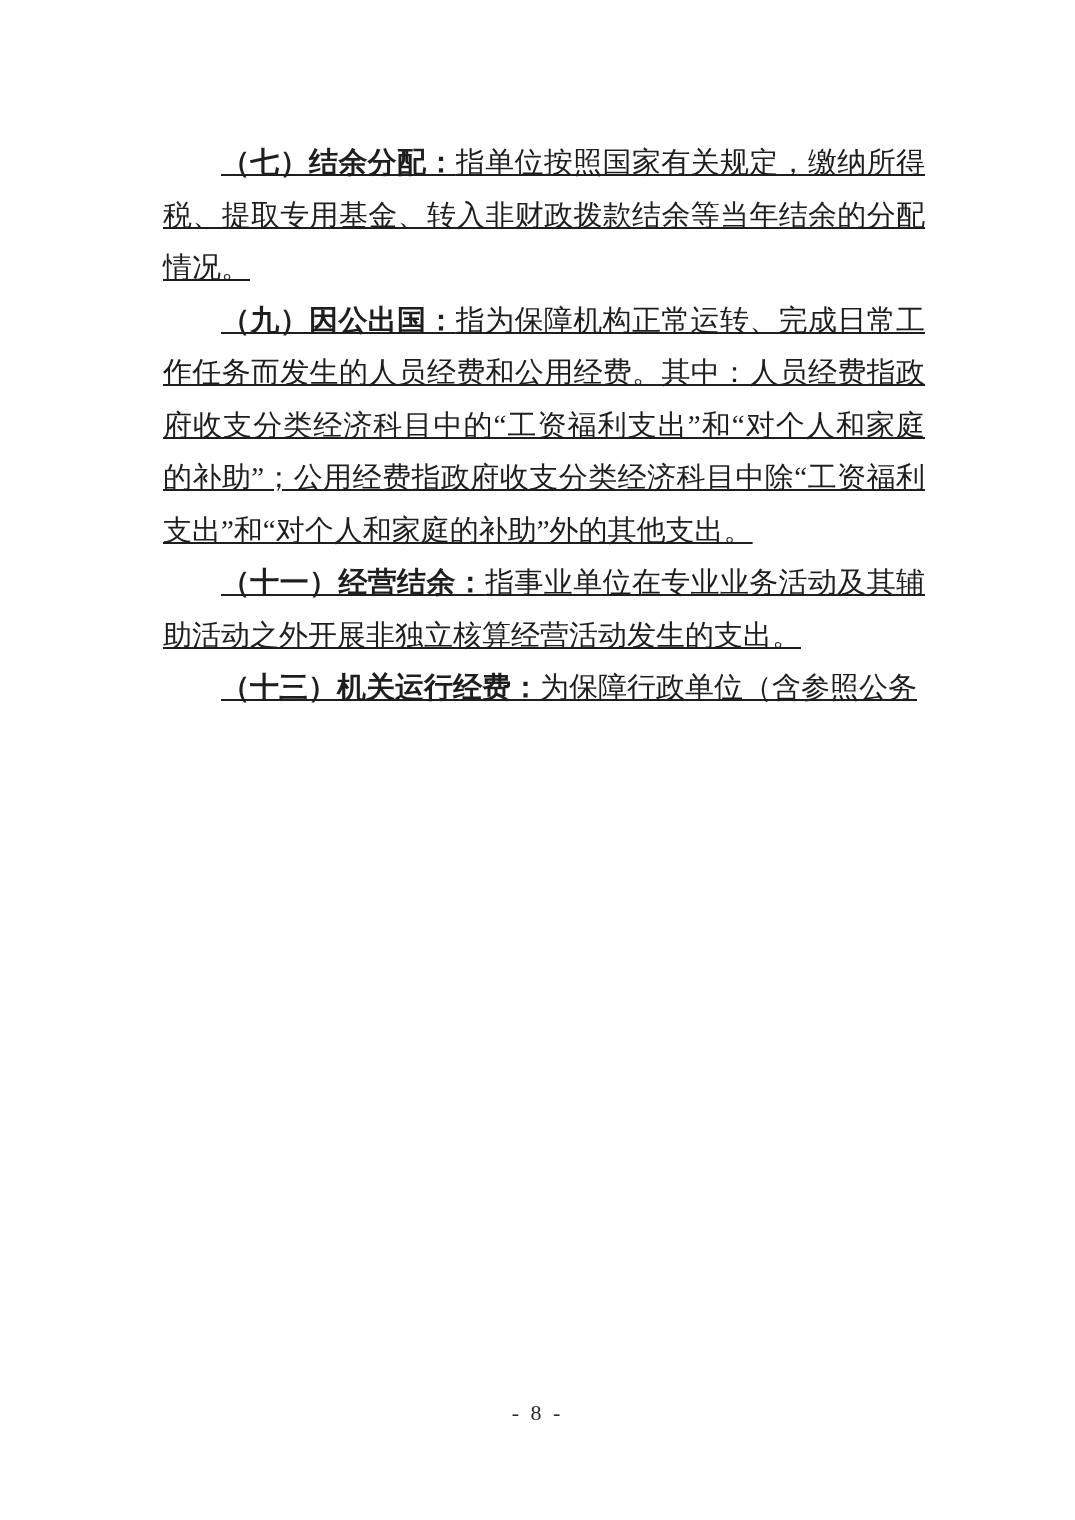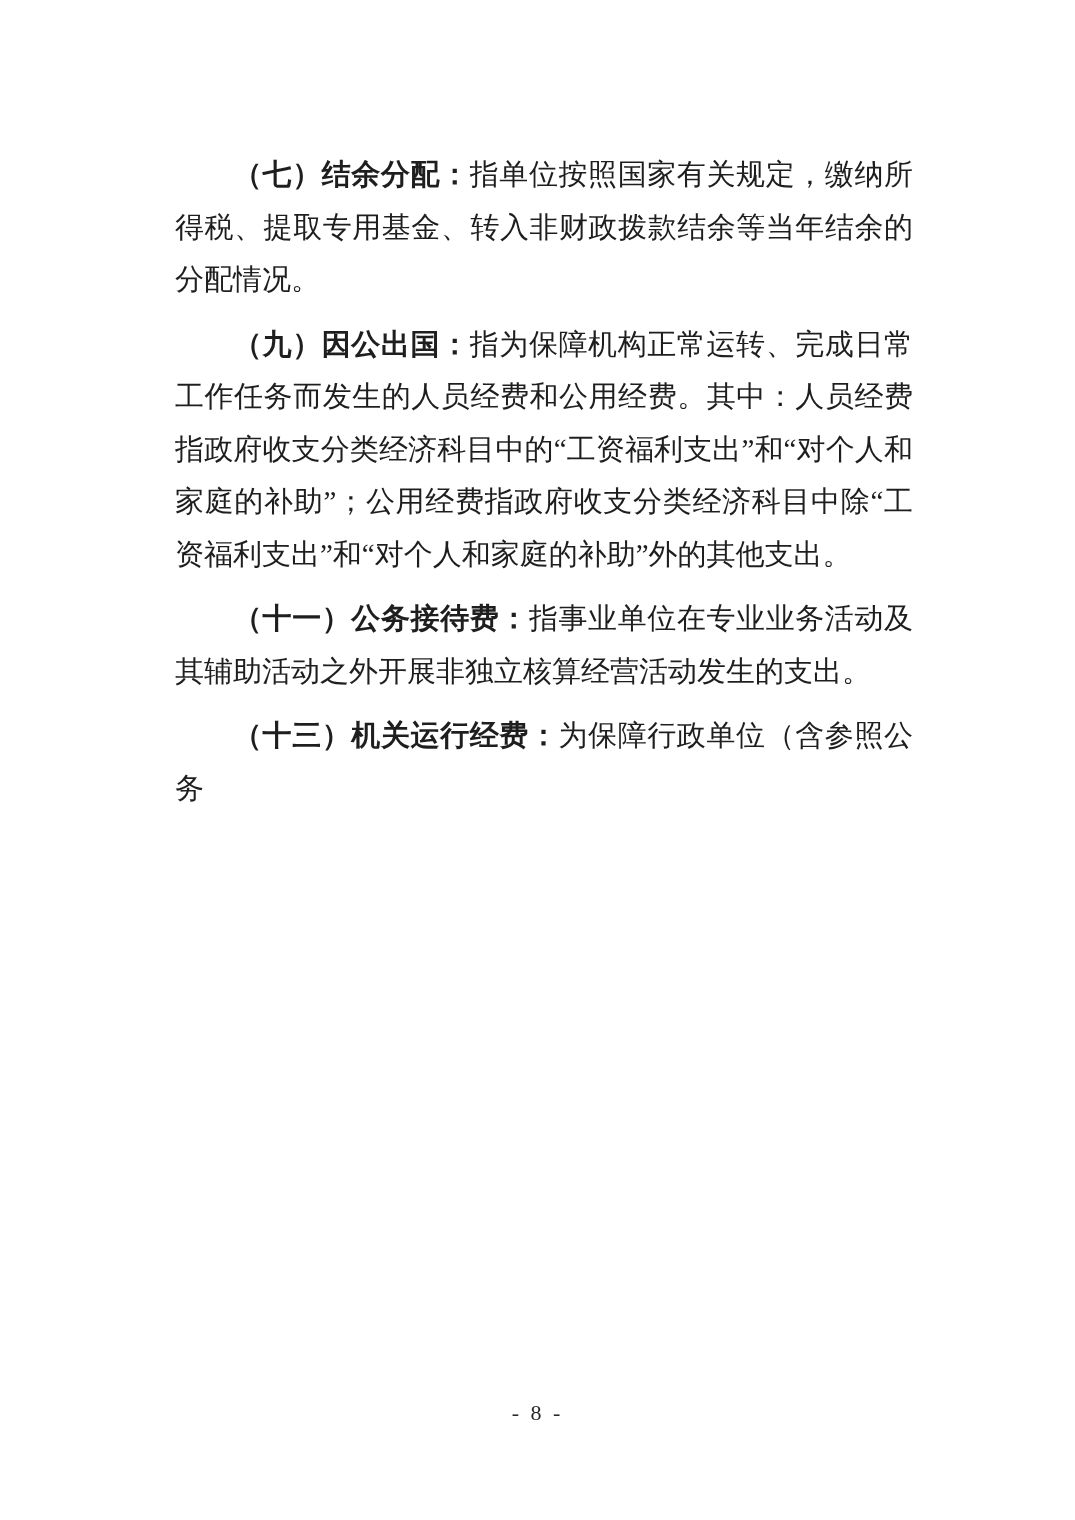--- a/index.html
+++ b/index.html
@@ -20,24 +20,25 @@
     position: absolute;
     left: 163px;
     top: 136px;
     width: 762px;
     font-size: 29px;
     line-height: 52.5px;
     text-align: justify;
     text-justify: inter-ideograph;
   }
   .content p {
-    margin: 12px;
+    margin: 0;
     padding: 0;
     text-indent: 2em;
     word-break: break-all;
+    text-decoration: underline;
   }
   .para-head {
     font-weight: bold;
   }
   .footer {
     position: absolute;
     top: 1400px;
     left: 0;
     width: 100%;
     text-align: center;
@@ -52,21 +53,21 @@
 <div class="page">
 
   <div class="content">
 
     <p><span class="para-head">（七）结余分配：</span><span>指单位按照国家有关规定，缴纳所得税、提取专用基金、转入非财政拨款结余等当年结余的分配情况。</span></p>
 
 
     <p><span class="para-head">（九）因公出国：</span><span>指为保障机构正常运转、完成日常工作任务而发生的人员经费和公用经费。其中：人员经费指政府收支分类经济科目中的“工资福利支出”和“对个人和家庭的补助”；公用经费指政府收支分类经济科目中除“工资福利支出”和“对个人和家庭的补助”外的其他支出。</span></p>
 
 
-    <p><span class="para-head">（十一）公务接待费：</span><span>指事业单位在专业业务活动及其辅助活动之外开展非独立核算经营活动发生的支出。</span></p>
+    <p><span class="para-head">（十一）经营结余：</span><span>指事业单位在专业业务活动及其辅助活动之外开展非独立核算经营活动发生的支出。</span></p>
 
 
     <p><span class="para-head">（十三）机关运行经费：</span><span>为保障行政单位（含参照公务</span></p>
 
   </div>
 
   <div class="footer">- 8 -</div>
 
 </div>
 

